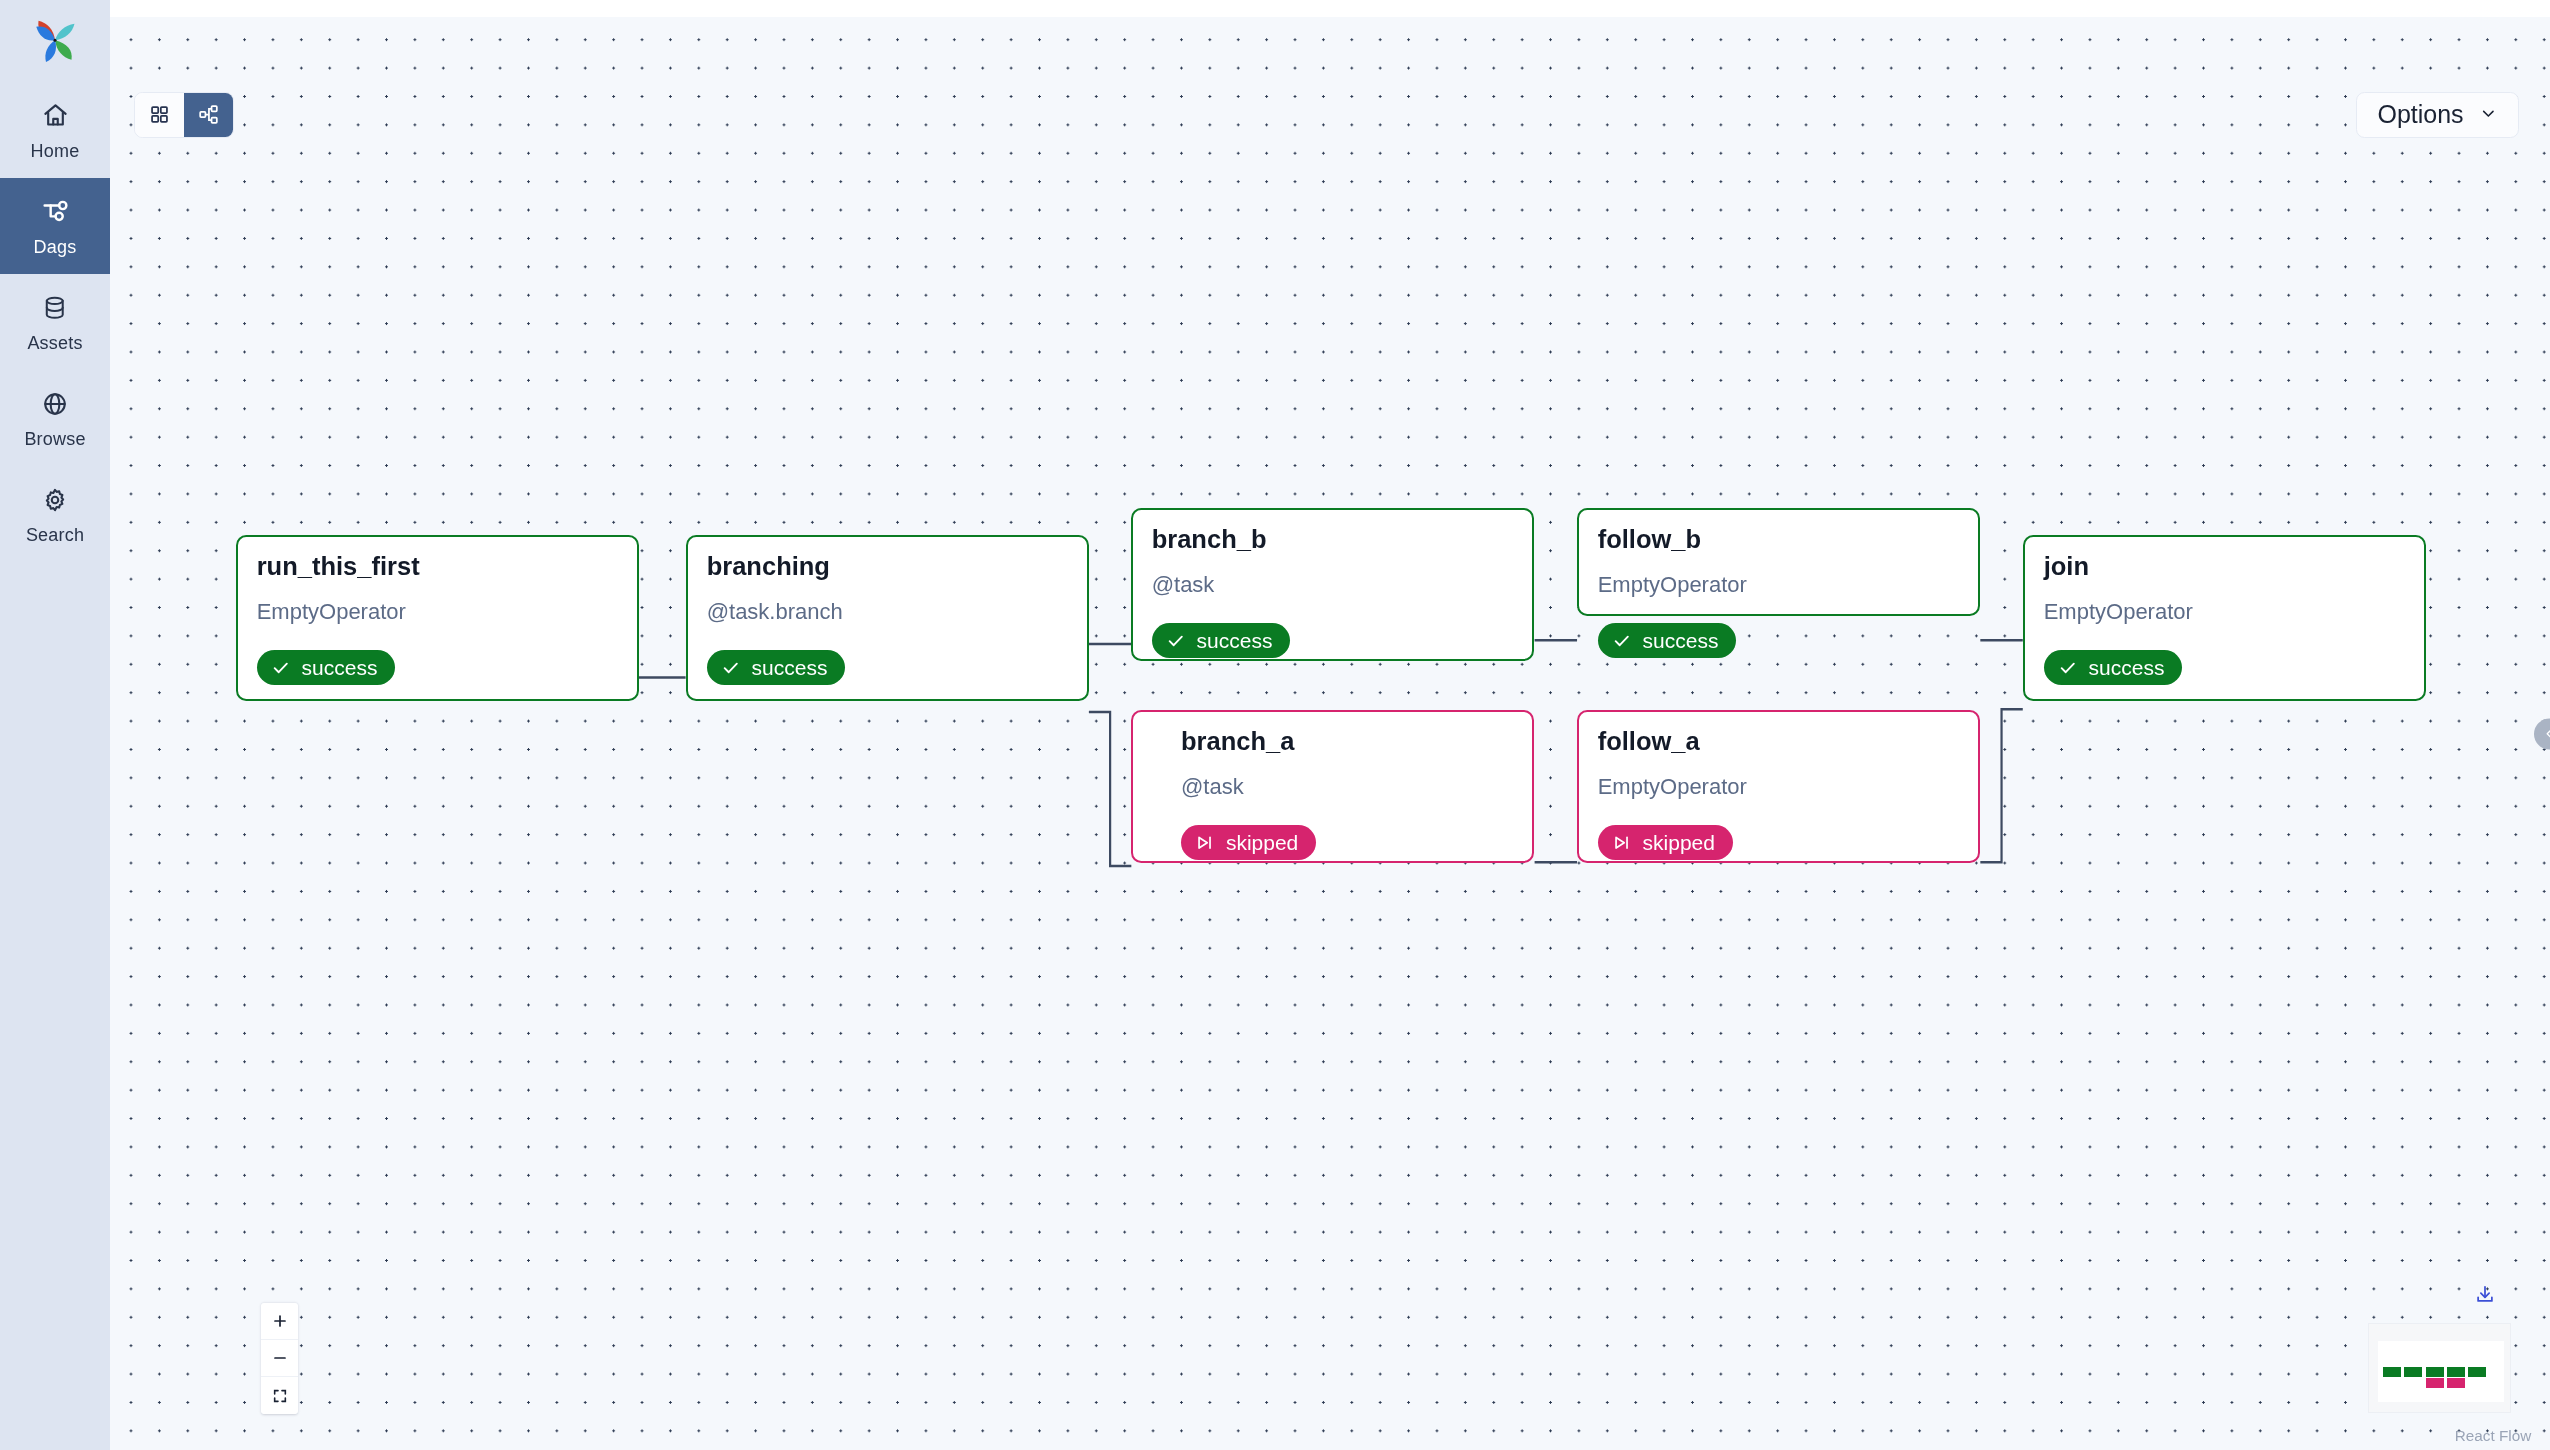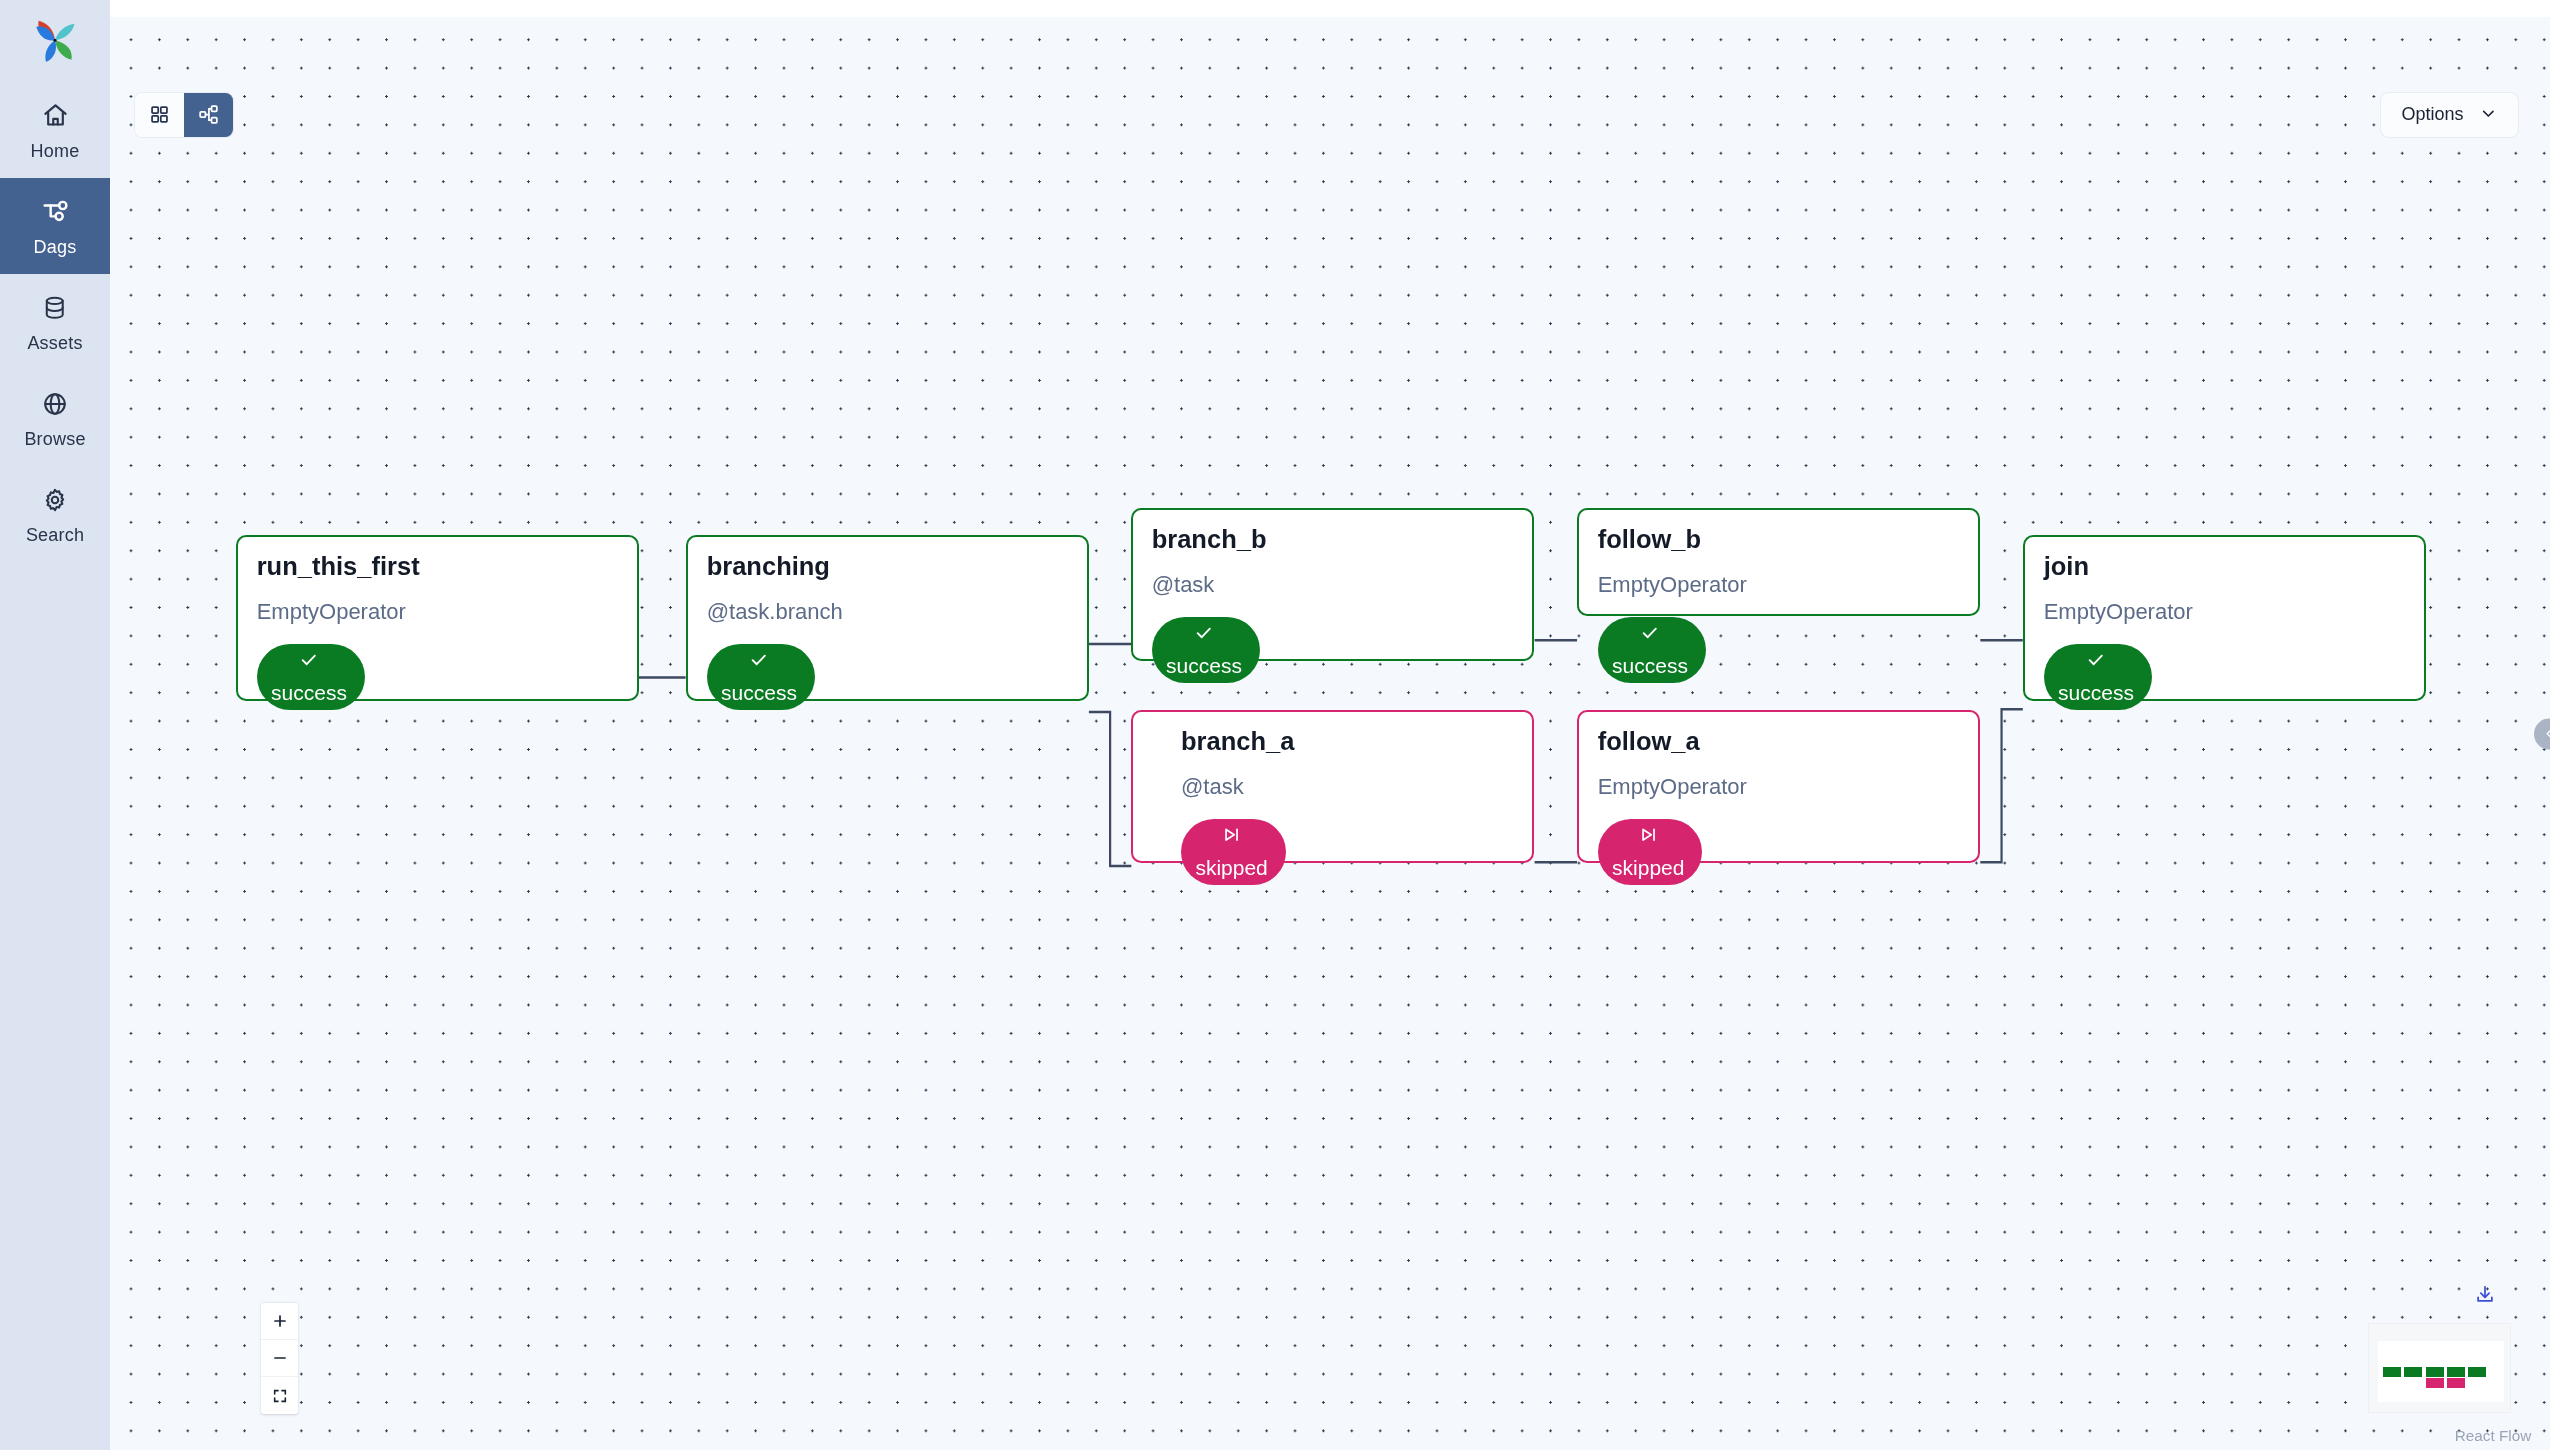--- a/index.html
+++ b/index.html
@@ -90,21 +90,21 @@
   .seg-btn {
     width: 49px; height: 44px; display: flex; align-items: center; justify-content: center;
     cursor: pointer; color: #273350; background: #fbfcfe;
   }
   .seg-btn.active { background: #44628f; color: #fff; }
   .options-btn {
     margin-left: auto; display: flex; align-items: center; gap: 15.3px;
     border: 0.8px solid #e6ebf4; border-radius: 8.5px; background: #fbfcfe;
     height: 46px; padding: 0 20.4px; cursor: pointer;
   }
-  .options-lbl { font-size: 18px; color: #1a2233; }
+  .options-lbl { font-size: 25px; color: #1a2233; }
 
   
   .canvas {
     flex: 1 1 auto; position: relative; overflow: hidden;
     background-color: #f5f8fc;
     background-image: radial-gradient(#2c3a52 1.2px, transparent 1.3px);
     background-size: 28.4px 28.4px;
     background-position: 6.8px 8.5px;
     margin-top: -65px;
     padding-top: 65px;
@@ -117,24 +117,24 @@
     position: absolute; background: #ffffff;
     border-radius: 10.2px; border: 2.5px solid #0a7b23;
     padding: 15.3px 18.7px 13.6px 18.7px;
     display: flex; flex-direction: column; gap: 17px;
     cursor: pointer;
   }
   .node.skipped { border-color: #d6246e; }
   .node-title { font-size: 25.5px; font-weight: bold; color: #131a28; line-height: 1.15; }
   .node-op { font-size: 22px; color: #5c6b87; line-height: 1.2; }
   .badge {
-    align-self: flex-start; margin-top: 2px;
+    align-self: flex-start; margin-top: 8px;
     display: inline-flex; align-items: center; gap: 11px;
     border-radius: 848px; padding: 6px 18px 6px 14.4px;
-    background: #0a7b23; color: #fff; font-size: 21px; line-height: 1.1; flex-direction: column;
+    background: #0a7b23; color: #fff; font-size: 21px; line-height: 1.1;
   }
   .badge.skip { background: #d6246e; }
 
   
   .zoom-ctrls {
     position: absolute; left: 151px; bottom: 36px;
     width: 37px; border-radius: 3.4px; overflow: hidden;
     box-shadow: 0 0.8px 2.5px rgba(20,30,55,.18); z-index: 8;
   }
   .zc-btn {

